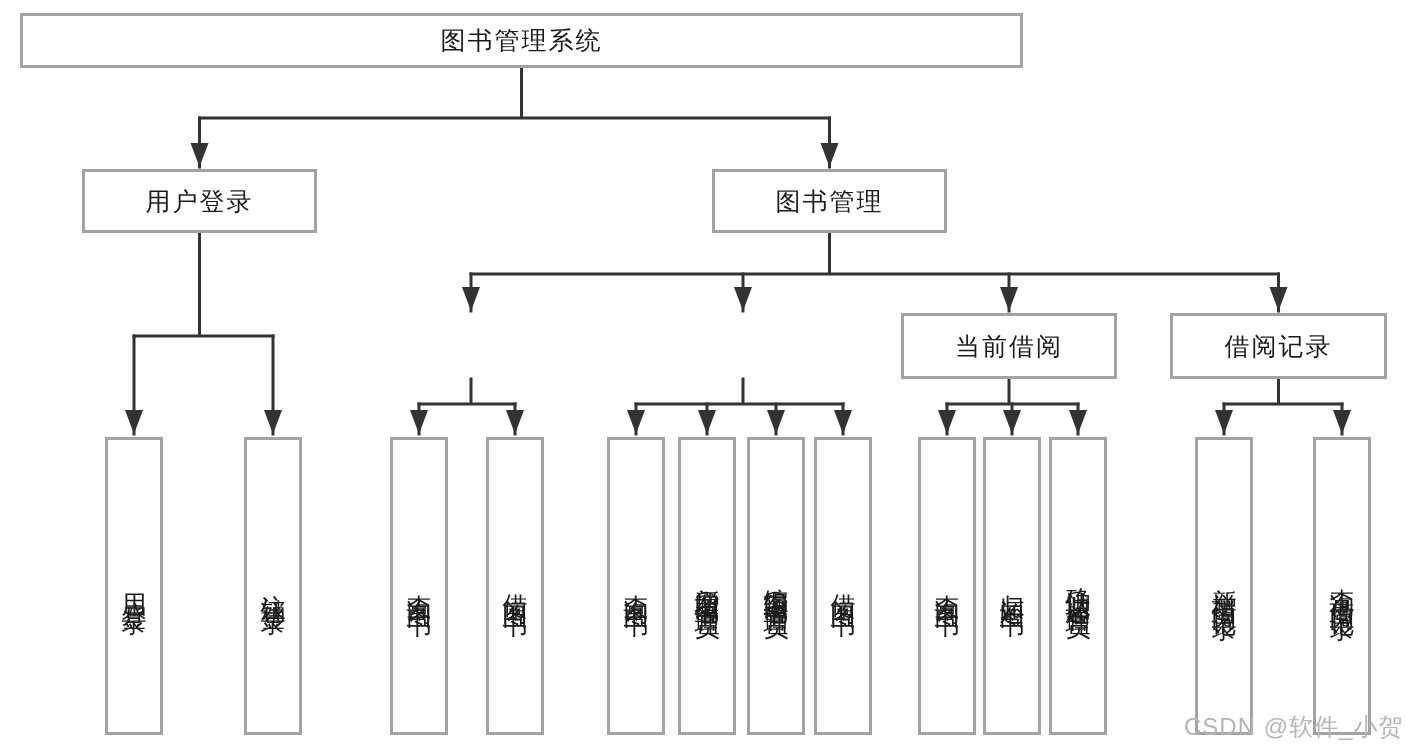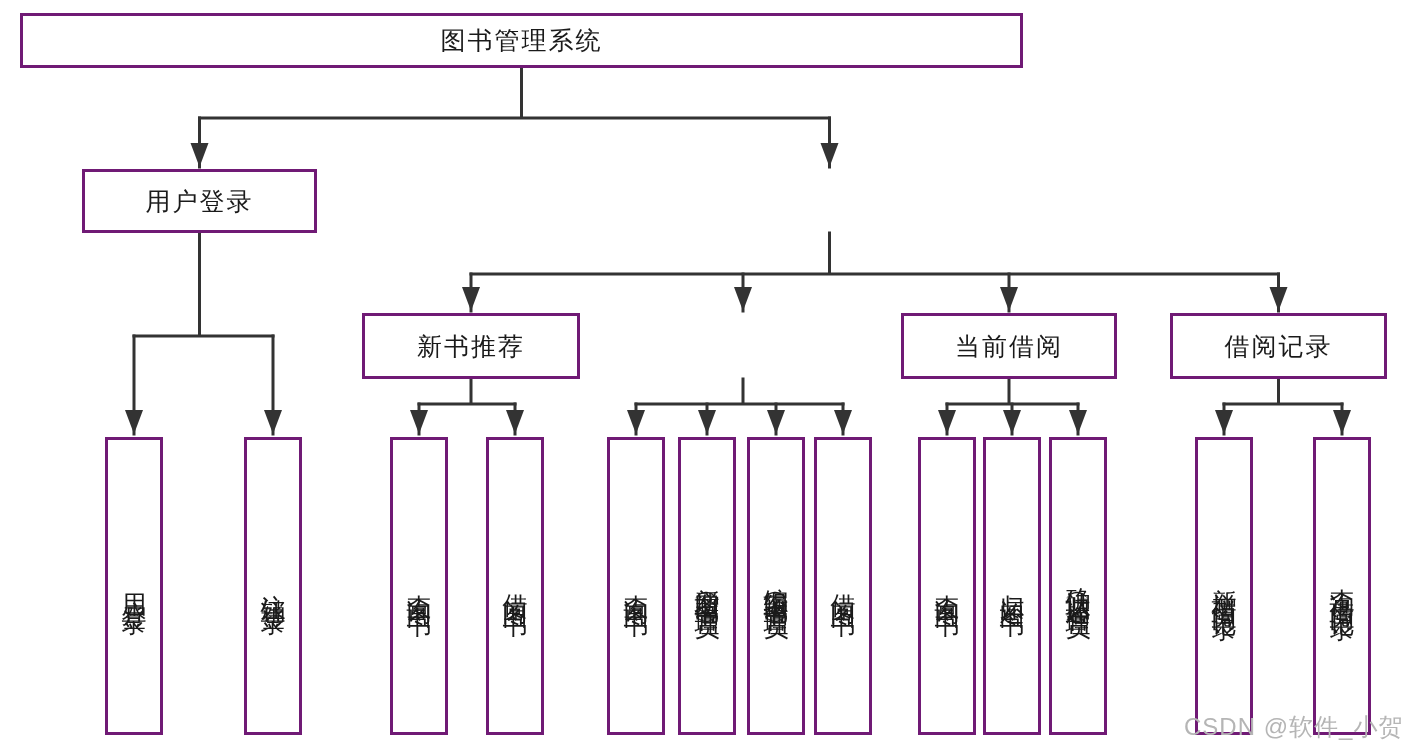--- a/index.html
+++ b/index.html
@@ -18,21 +18,21 @@
   .connectors {
     position: absolute;
     left: 0;
     top: 0;
     width: 1405px;
     height: 747px;
   }
   .node {
     position: absolute;
     box-sizing: border-box;
-    border: 3px solid #701a75;
+    border: 3px solid #a3a3a3;
     background: #ffffff;
     display: flex;
     align-items: center;
     justify-content: center;
     color: #1a1a1a;
   }
   .hlabel {
     font-size: 25px;
     letter-spacing: 2px;
     white-space: nowrap;
@@ -103,24 +103,24 @@
     </g>
   </svg>
 
   <div class="node" style="left:20px; top:13px; width:1003px; height:55px;">
     <span class="hlabel">图书管理系统</span>
   </div>
 
   <div class="node" style="left:82px; top:169px; width:235px; height:64px;">
     <span class="hlabel">用户登录</span>
   </div>
+  <div class="node" style="left:712px; top:169px; width:235px; height:64px;">
+    <span class="hlabel">图书管理</span>
+  </div>
 
-  <div class="node" style="left:362px; top:313px; width:218px; height:66px;">
-    <span class="hlabel">新书推荐</span>
-  </div>
   <div class="node" style="left:901px; top:313px; width:216px; height:66px;text-align:center;">
     <span class="hlabel">当前借阅</span>
   </div>
   <div class="node" style="left:1170px; top:313px; width:217px; height:66px;">
     <span class="hlabel">借阅记录</span>
   </div>
 
   <div class="node leaf" style="left:105px; top:437px; width:58px; height:298px;">
     <span class="vtext">用户登录</span>
   </div>

